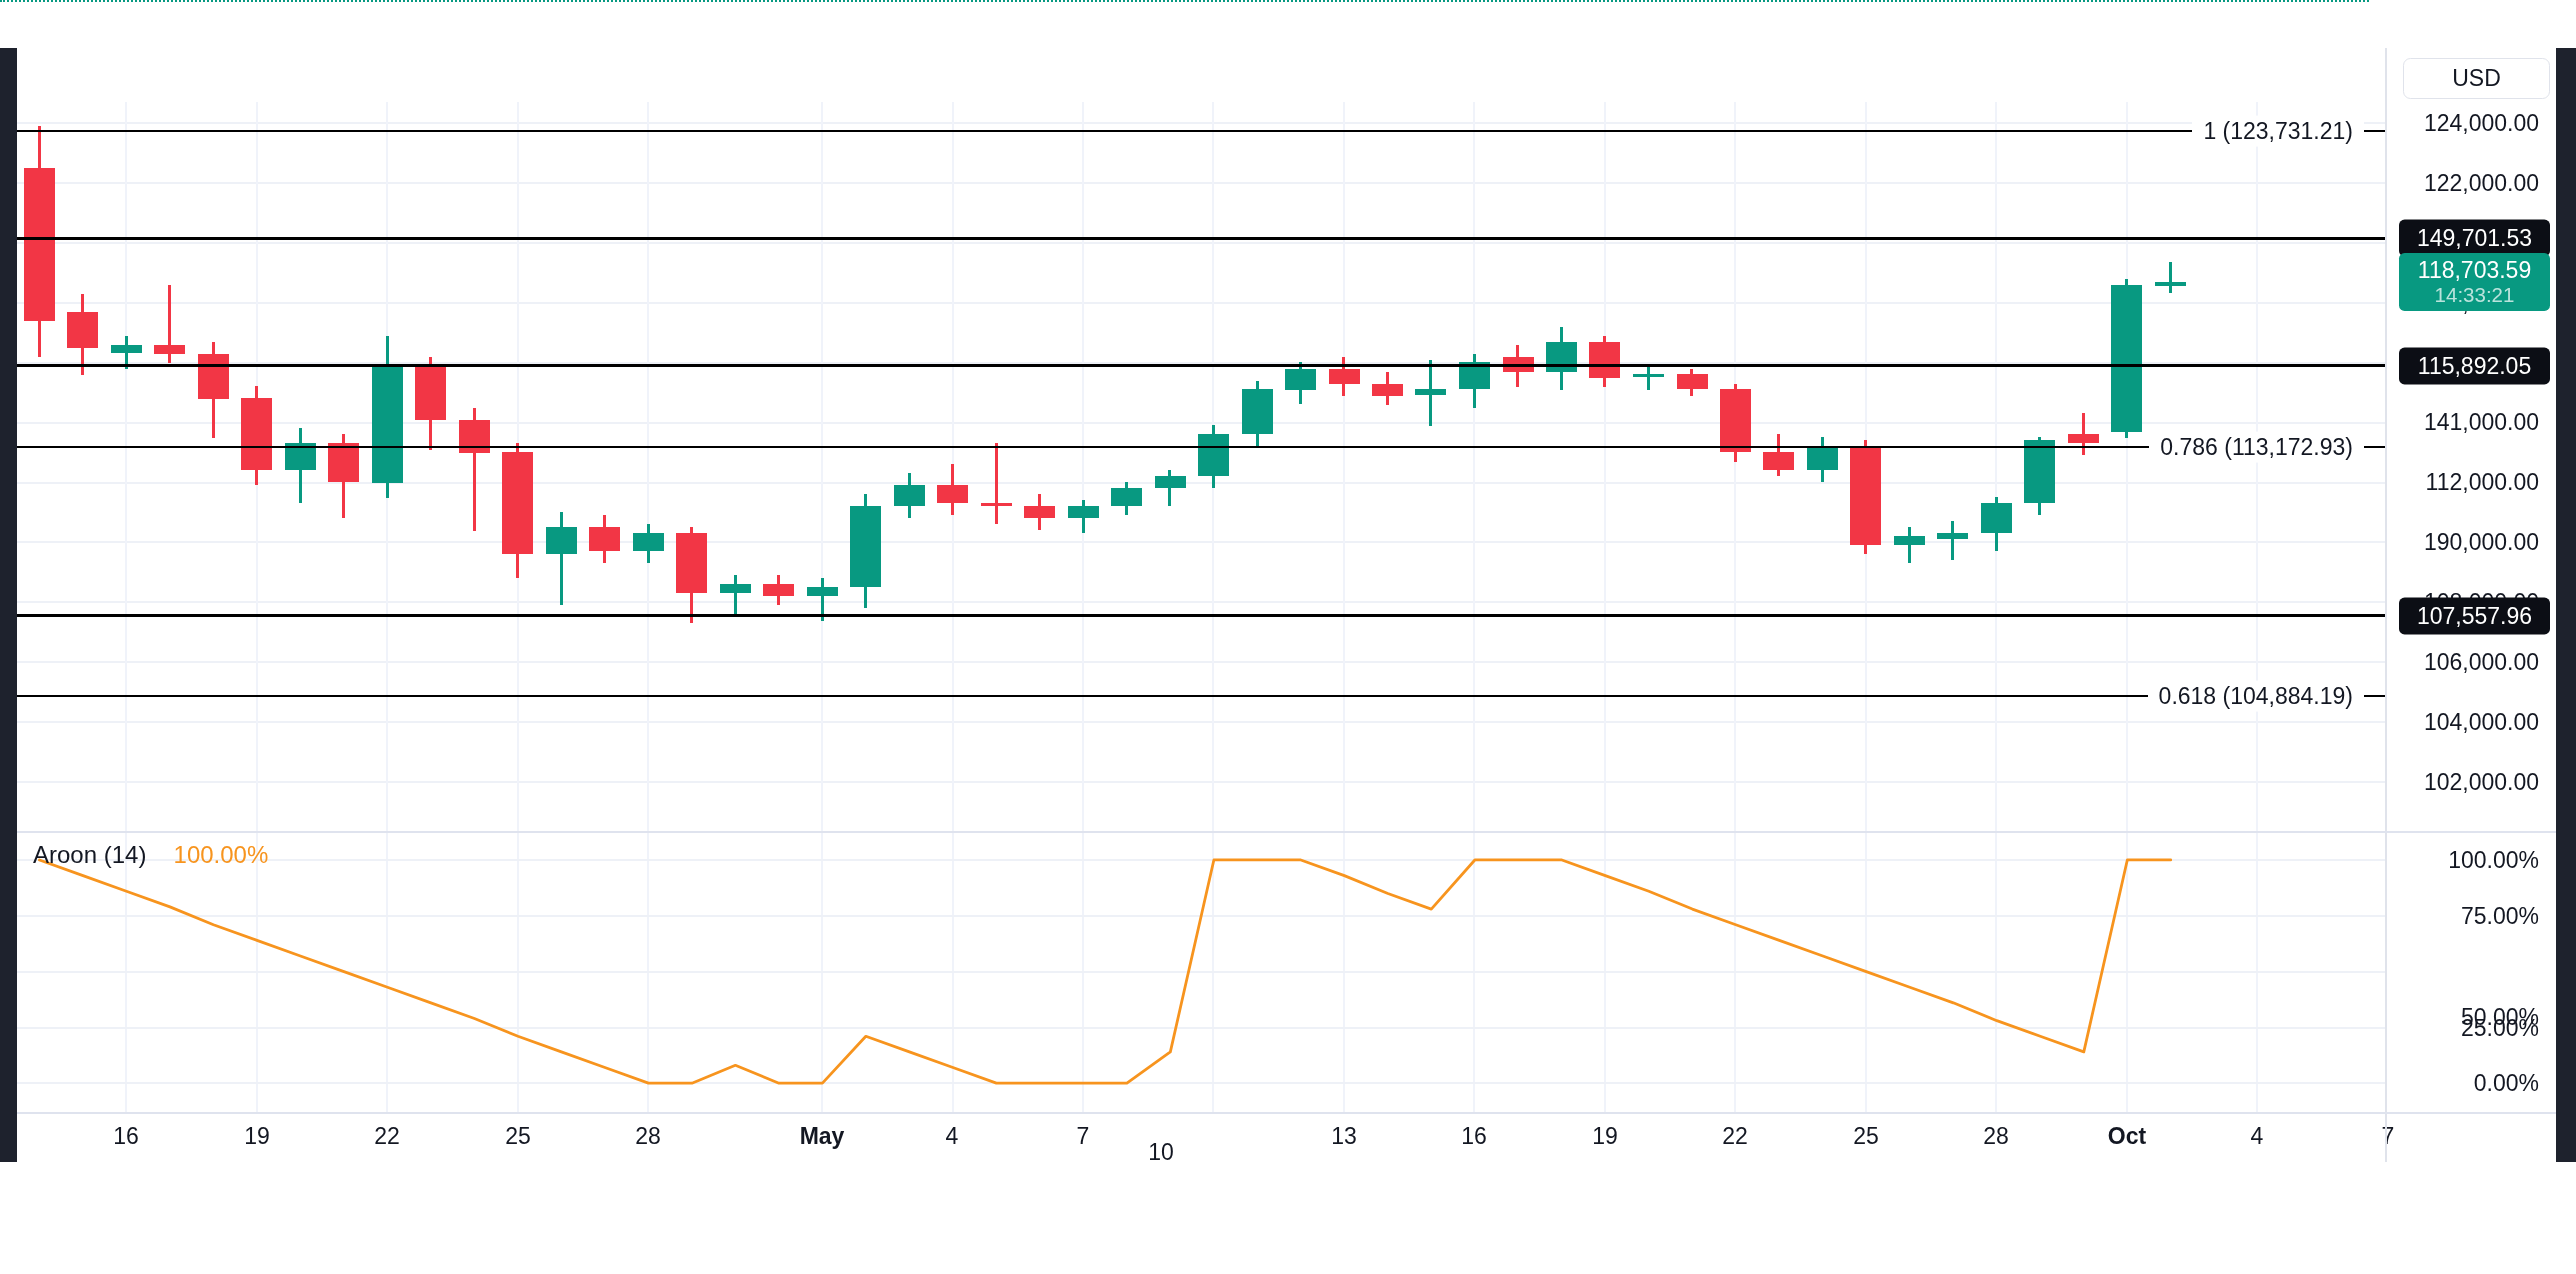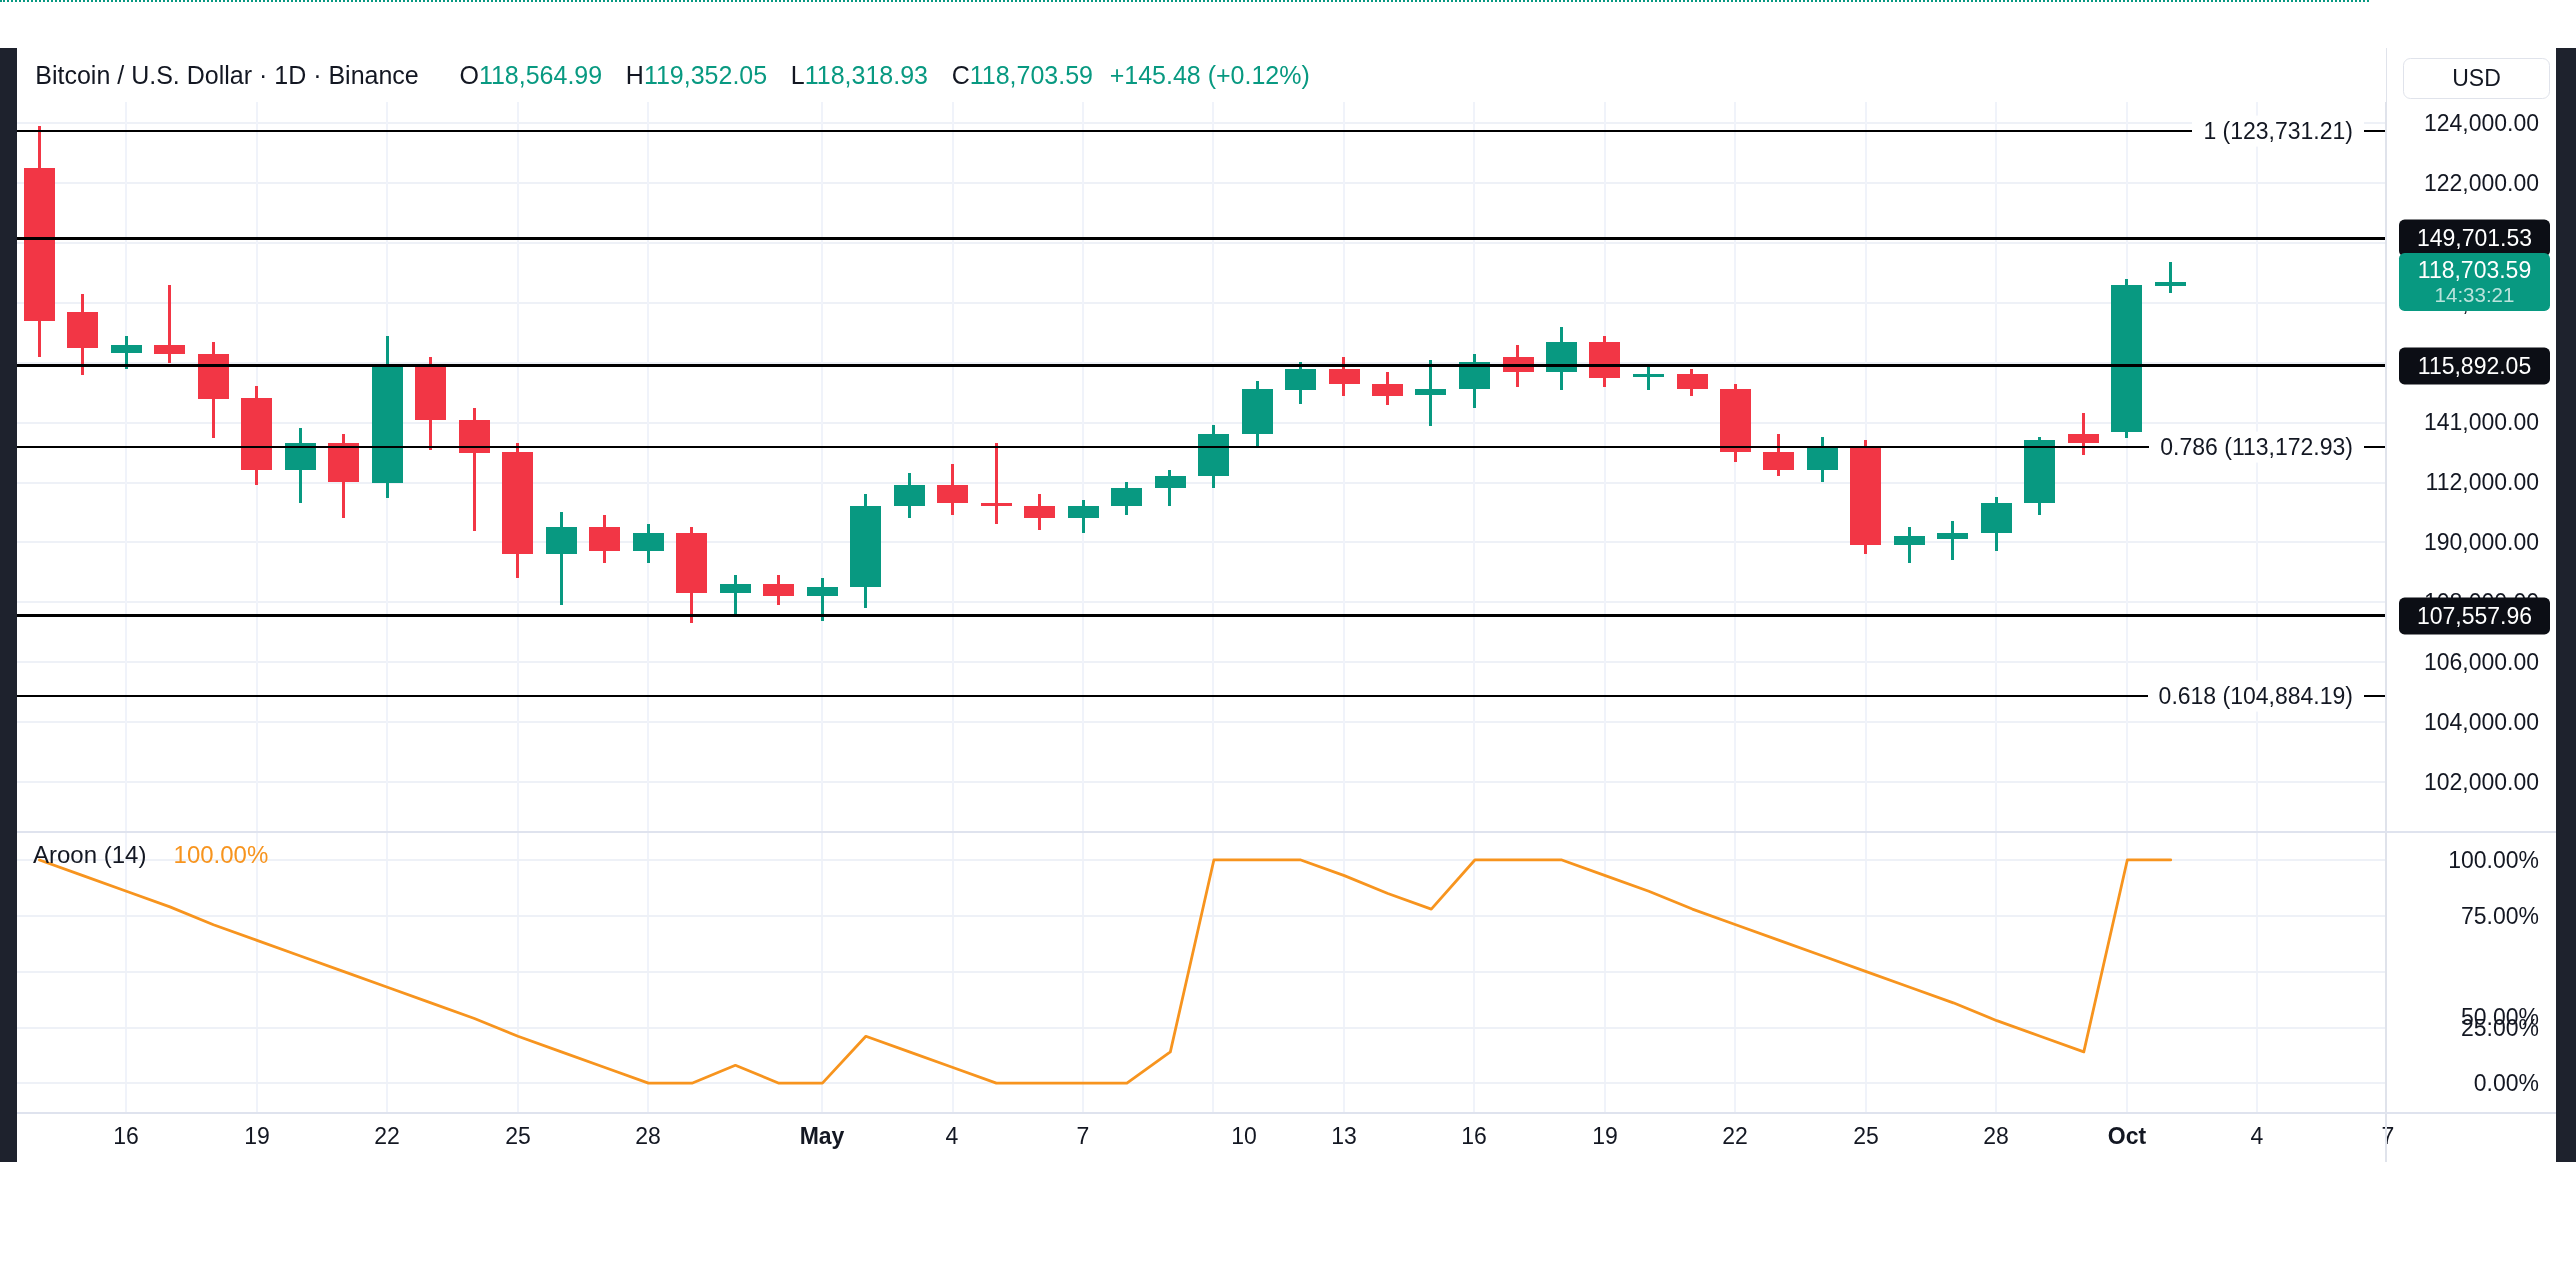--- a/index.html
+++ b/index.html
@@ -49,30 +49,20 @@
 </style>
 </head>
 <body>
 
 <div id="app">
 
 
   <div id="left-strip" class="abs bar"></div>
   <div id="right-strip" class="abs bar"></div>
 
-  <div id="header-row" class="abs">
-    <span class="sym">Bitcoin / U.S. Dollar · 1D · Binance</span>
-    <span class="ohlc">
-      <span class="k">O</span><span class="v">118,564.99</span>
-      <span class="k">H</span><span class="v">119,352.05</span>
-      <span class="k">L</span><span class="v">118,318.93</span>
-      <span class="k">C</span><span class="v">118,703.59</span>
-    </span>
-    <span class="chg">+145.48 (+0.12%)</span>
-  </div>
 
   <div id="price-pane" class="abs" style="left:16.7px;top:102px;width:2369px;height:729px;z-index:0;"></div>
   <div id="aroon-pane" class="abs" style="left:16.7px;top:833px;width:2369px;height:279px;z-index:0;"></div>
 
   <div id="layer" class="abs" style="left:0;top:0;width:2576px;height:1274px;pointer-events:none;">
       <div class="abs gridh" style="left: 16.7px; top: 122px; width: 2369px;"></div>
       <div class="abs ptick" style="top: 123px;">124,000.00</div>
       <div class="abs gridh" style="left: 16.7px; top: 182px; width: 2369px;"></div>
       <div class="abs ptick" style="top: 183px;">122,000.00</div>
       <div class="abs gridh" style="left: 16.7px; top: 242px; width: 2369px;"></div>
@@ -114,21 +104,21 @@
       <div class="abs gridv" style="left: 821px; top: 833px; height: 279px;"></div>
       <div class="abs ttick bold" style="left: 822px;">May</div>
       <div class="abs gridv" style="left: 952px; top: 102px; height: 729px;"></div>
       <div class="abs gridv" style="left: 952px; top: 833px; height: 279px;"></div>
       <div class="abs ttick" style="left: 952px;">4</div>
       <div class="abs gridv" style="left: 1082px; top: 102px; height: 729px;"></div>
       <div class="abs gridv" style="left: 1082px; top: 833px; height: 279px;"></div>
       <div class="abs ttick" style="left: 1083px;">7</div>
       <div class="abs gridv" style="left: 1212px; top: 102px; height: 729px;"></div>
       <div class="abs gridv" style="left: 1212px; top: 833px; height: 279px;"></div>
-      <div class="abs ttick" style="left: 1244px;">10</div>
+      <div class="abs ttick" style="left: 1161px; margin-top: 16px;">10</div>
       <div class="abs gridv" style="left: 1343px; top: 102px; height: 729px;"></div>
       <div class="abs gridv" style="left: 1343px; top: 833px; height: 279px;"></div>
       <div class="abs ttick" style="left: 1344px;">13</div>
       <div class="abs gridv" style="left: 1473px; top: 102px; height: 729px;"></div>
       <div class="abs gridv" style="left: 1473px; top: 833px; height: 279px;"></div>
       <div class="abs ttick" style="left: 1474px;">16</div>
       <div class="abs gridv" style="left: 1604px; top: 102px; height: 729px;"></div>
       <div class="abs gridv" style="left: 1604px; top: 833px; height: 279px;"></div>
       <div class="abs ttick" style="left: 1605px;">19</div>
       <div class="abs gridv" style="left: 1734px; top: 102px; height: 729px;"></div>

